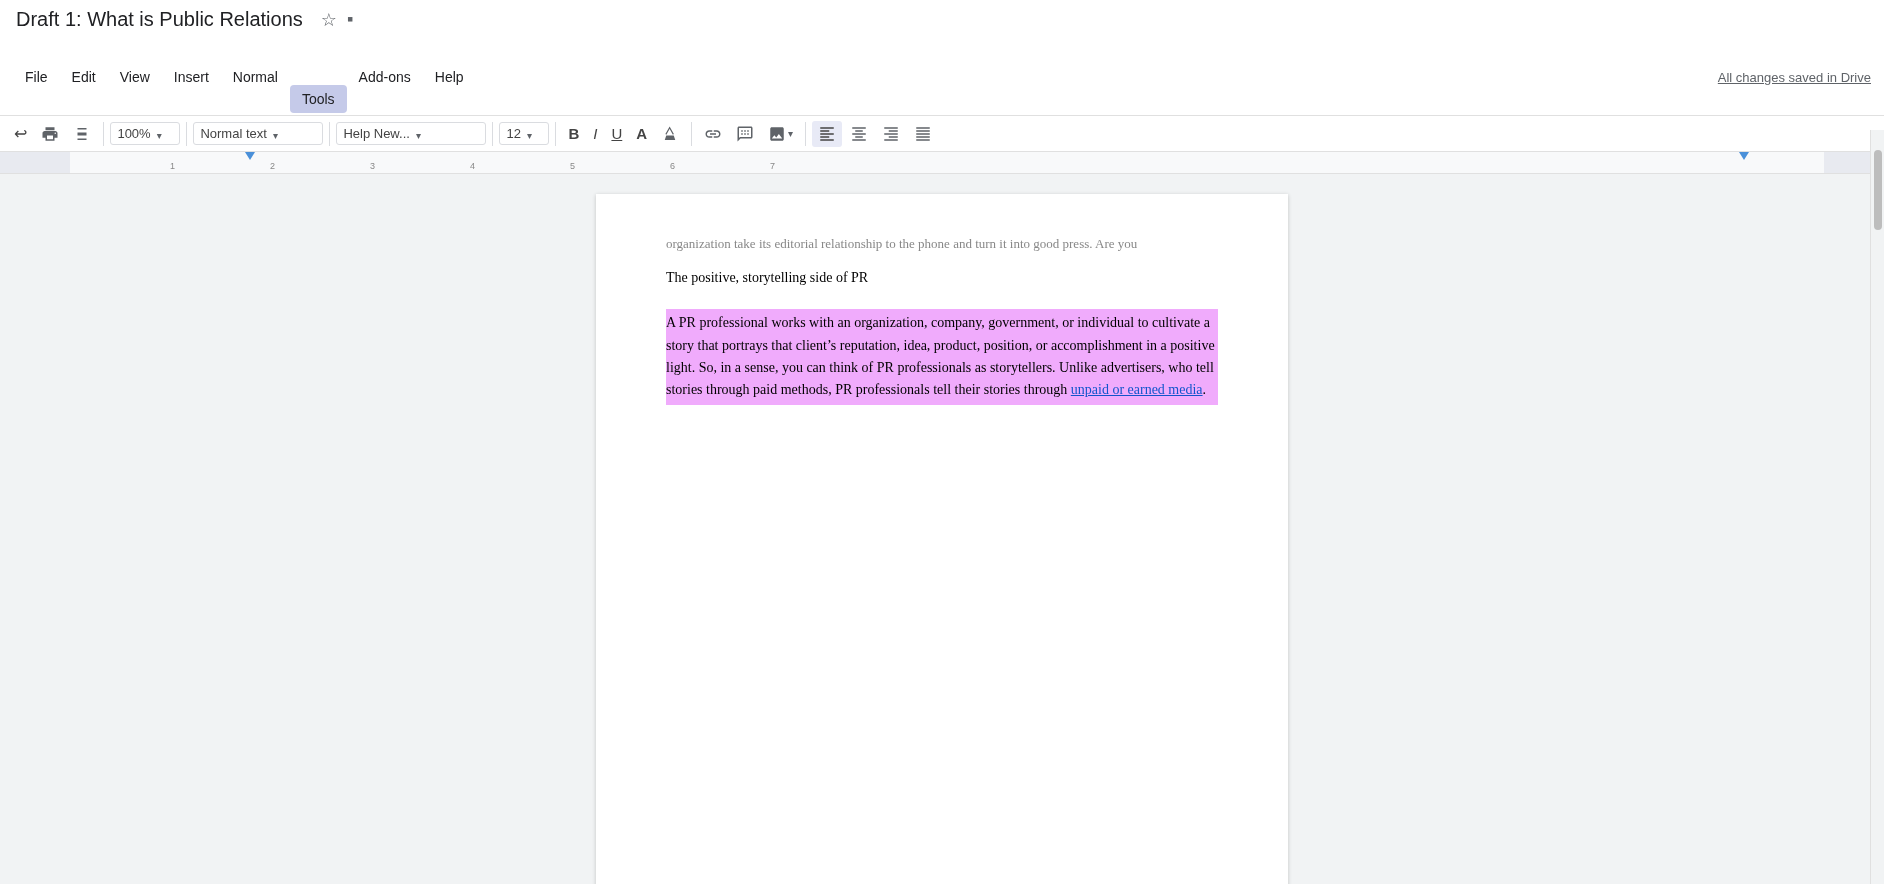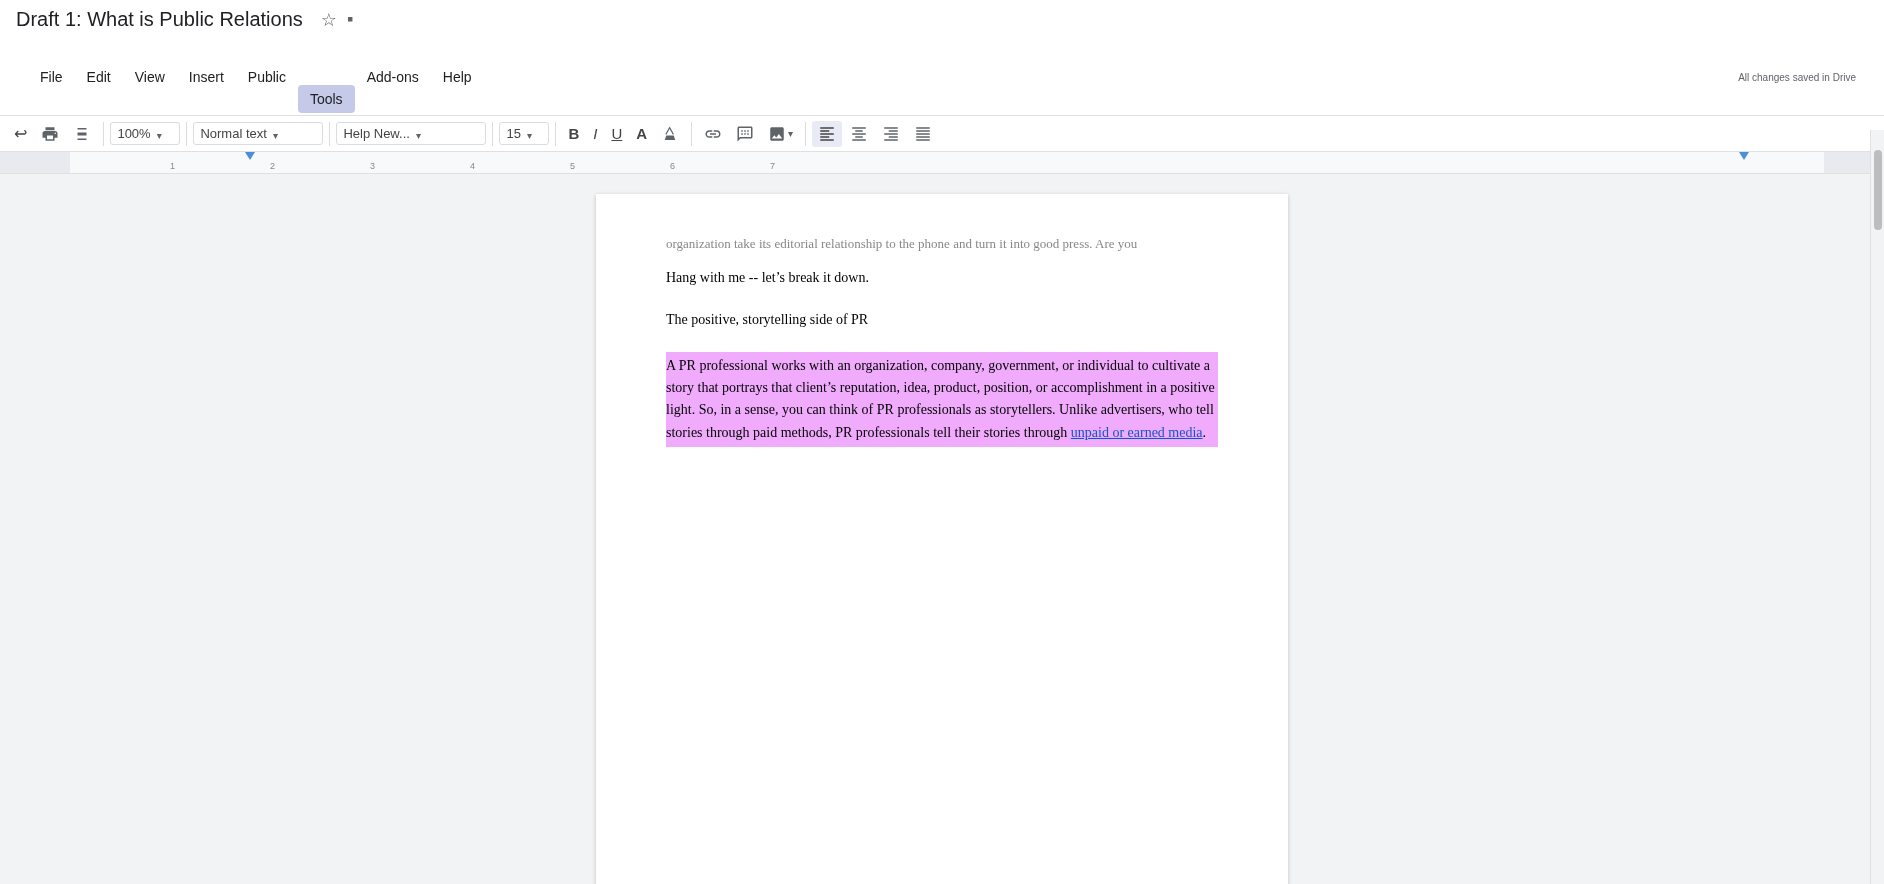--- a/index.html
+++ b/index.html
@@ -22,37 +22,38 @@
     .title-bar .star-icon, .title-bar .folder-icon {
       color: #5f6368;
       font-size: 18px;
       cursor: pointer;
     }
 
     
     .menu-bar {
       display: flex;
       align-items: center;
-      padding: 2px 28px;
+      padding: 2px 13px;
       background: #fff;
       gap: 0;
       border-bottom: 1px solid #e0e0e0;
     }
     .menu-item {
       padding: 6px 12px;
       font-size: 14px;
       color: #202124;
       cursor: pointer;
       border-radius: 4px;
     }
     .menu-item.active { background: #c5cae9; margin-top: 44px; }
     .menu-status {
       margin-left: auto;
-      font-size: 10px;
+      font-size: 13px;
       color: #5f6368;
+      text-decoration: underline;
     }
 
     
     .toolbar {
       display: flex;
       align-items: center;
       padding: 4px 8px;
       background: #fff;
       border-bottom: 1px solid #e0e0e0;
       gap: 2px;
@@ -184,21 +185,21 @@
   <span class="doc-title">Draft 1: What is Public Relations</span>
   <span class="star-icon">☆</span>
   <span class="folder-icon">▪</span>
 </div>
 
 <div class="menu-bar">
   <span class="menu-item">File</span>
   <span class="menu-item">Edit</span>
   <span class="menu-item">View</span>
   <span class="menu-item">Insert</span>
-  <span class="menu-item">Public</span>
+  <span class="menu-item">Normal</span>
   <span class="menu-item active">Tools</span>
   <span class="menu-item">Add-ons</span>
   <span class="menu-item">Help</span>
   <span class="menu-status">All changes saved in Drive</span>
 </div>
 
 <div class="toolbar">
   <button class="toolbar-btn" style="font-size:16px;">↩</button>
   <button class="toolbar-btn">
     <svg width="18" height="18" viewBox="0 0 24 24" fill="#5f6368">
@@ -220,21 +221,21 @@
     <span>Normal text</span>
     <span class="chevron">▾</span>
   </div>
   <div class="toolbar-divider"></div>
   <div class="toolbar-select toolbar-select-font">
     <span>Help New...</span>
     <span class="chevron">▾</span>
   </div>
   <div class="toolbar-divider"></div>
   <div class="toolbar-select toolbar-select-size">
-    <span>15</span>
+    <span>12</span>
     <span class="chevron">▾</span>
   </div>
   <div class="toolbar-divider"></div>
   <button class="toolbar-btn toolbar-bold">B</button>
   <button class="toolbar-btn toolbar-italic">I</button>
   <button class="toolbar-btn toolbar-underline">U</button>
   <button class="toolbar-btn" style="font-size:15px; font-weight:bold;">
     <span>A</span>
   </button>
   <button class="toolbar-btn">
@@ -309,23 +310,20 @@
   </div>
 </div>
 
 <div class="main-area">
   <div class="doc-page">
     <div class="doc-text">
 
       <p class="doc-paragraph text-cut-top">organization take its editorial relationship to the phone and turn it into good press. Are you</p>
 
 
-      <p class="doc-paragraph">
-        <span>Hang with me -- let’s break it down.</span>
-      </p>
 
       <p class="doc-paragraph">
         <span>The positive, storytelling side of PR</span>
       </p>
 
       <p class="doc-paragraph" style="background:#f0abfc; padding: 3px 0; margin-bottom: 0;">
         <span>A PR professional works with an organization, company, government, or individual to cultivate a story that portrays that client’s reputation, idea, product, position, or accomplishment in a positive light. So, in a sense, you can think of PR professionals as storytellers. Unlike advertisers, who tell stories through paid methods, PR professionals tell their stories through </span><a href="#" class="link-text">unpaid or earned media</a><span>.</span>
       </p>
 
       <p class="doc-paragraph" style="margin-top:20px; color:#ccc; font-size:13px;">

